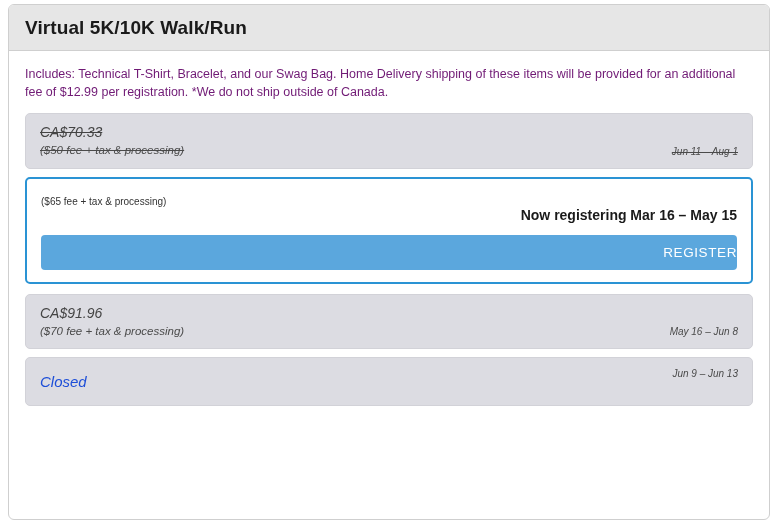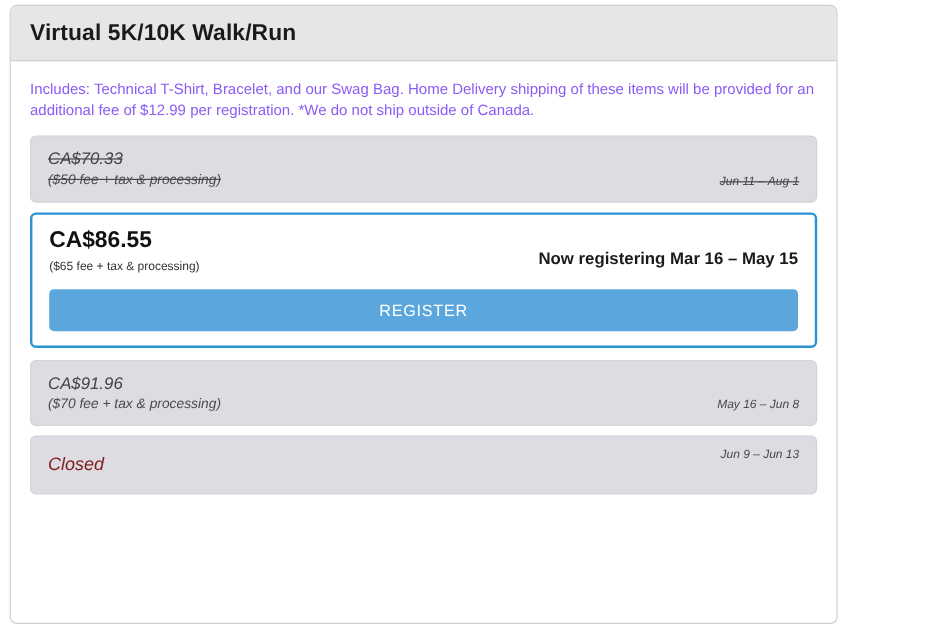--- a/index.html
+++ b/index.html
@@ -11,21 +11,21 @@
     width: 779px;
     height: 528px;
     font-family: "Liberation Sans", sans-serif;
     color: #222222;
     overflow: hidden;
   }
   .card {
     position: absolute;
     left: 8px;
     top: 4px;
-    width: 690px;
+    width: 762px;
     height: 516px;
     border: 1px solid #cfcfcf;
     border-radius: 6px;
     background: #ffffff;
     box-sizing: border-box;
     overflow: hidden;
   }
   .card-header {
     height: 46px;
     background: #e6e6e6;
@@ -41,21 +41,21 @@
     color: #1a1a1a;
     letter-spacing: 0.1px;
   }
   .card-body {
     padding: 14px 16px 0 16px;
     box-sizing: border-box;
   }
   .includes-text {
     font-size: 12.5px;
     line-height: 1.45;
-    color: #8b5cf6;
+    color: #701a75;
     margin: 0 0 12px 0;
     max-width: 730px;
   }
   .tier {
     position: relative;
     background: #dcdce2;
     border: 1px solid #d2d2d8;
     border-radius: 5px;
     margin-bottom: 8px;
     padding: 10px 14px 10px 14px;
@@ -96,21 +96,21 @@
   .struck .dates {
     text-decoration: line-through;
   }
   .tier.closed {
     min-height: 44px;
     align-items: center;
   }
   .tier.closed .price {
     font-size: 15px;
     font-style: italic;
-    color: #7f1d1d;
+    color: #1d4ed8;
     text-decoration: none;
   }
   .tier.closed .dates {
     align-self: center;
     margin-bottom: 16px;
   }
   .tier.active {
     background: #ffffff;
     border: 2px solid #2a93d4;
     border-radius: 5px;
@@ -149,21 +149,21 @@
     margin-top: 12px;
     background: #5ba7dd;
     border: none;
     border-radius: 4px;
     color: #ffffff;
     font-size: 13.5px;
     font-family: "Liberation Sans", sans-serif;
     letter-spacing: 0.6px;
     padding: 10px 0;
     cursor: pointer;
-    text-align: center;
+    text-align: right;
   }
 </style>
 </head>
 <body>
 
 <div class="card">
 
   <div class="card-header">
     <div class="card-title">Virtual 5K/10K Walk/Run</div>
   </div>
@@ -178,21 +178,20 @@
         <span class="sub">($50 fee + tax &amp; processing)</span>
       </div>
       <div class="dates">Jun 11 – Aug 1</div>
     </div>
 
 
 
     <div class="tier active">
       <div class="active-row">
         <div class="left">
-          <span class="price">CA$86.55</span>
           <span class="sub">($65 fee + tax &amp; processing)</span>
         </div>
         <div class="now-registering">Now registering Mar 16 – May 15</div>
       </div>
       <button class="register-btn">REGISTER</button>
     </div>
 
     <div class="tier">
       <div class="left">
         <span class="price">CA$91.96</span>

